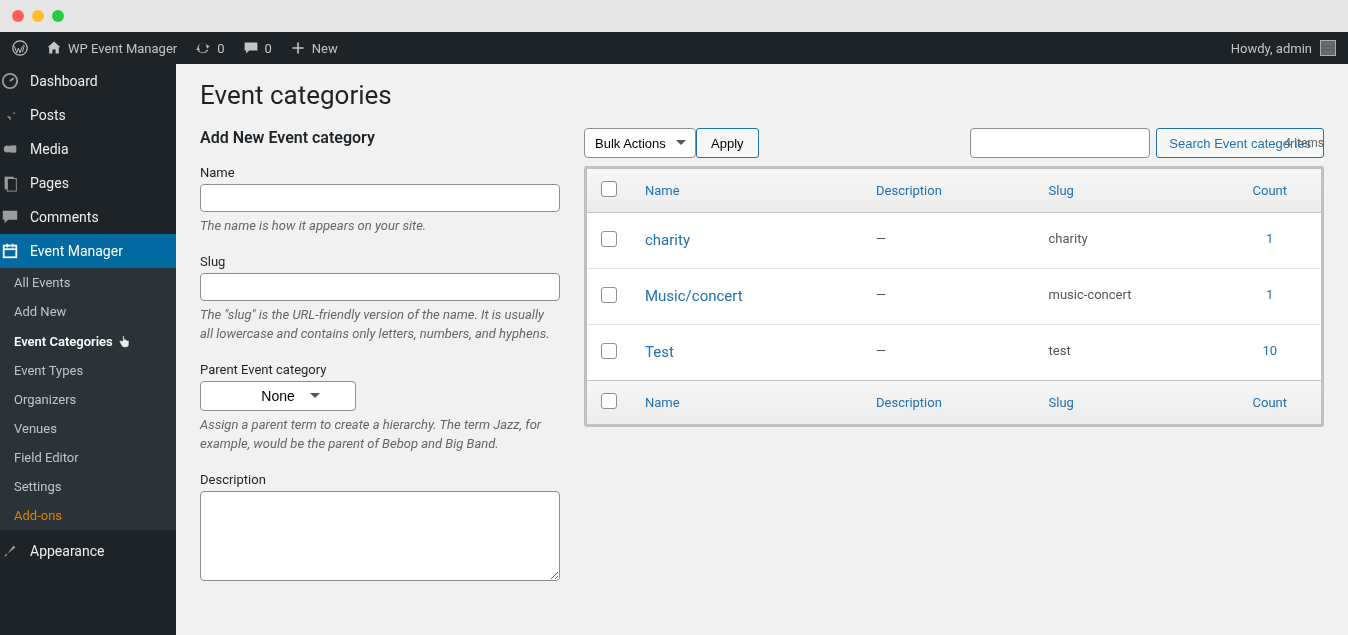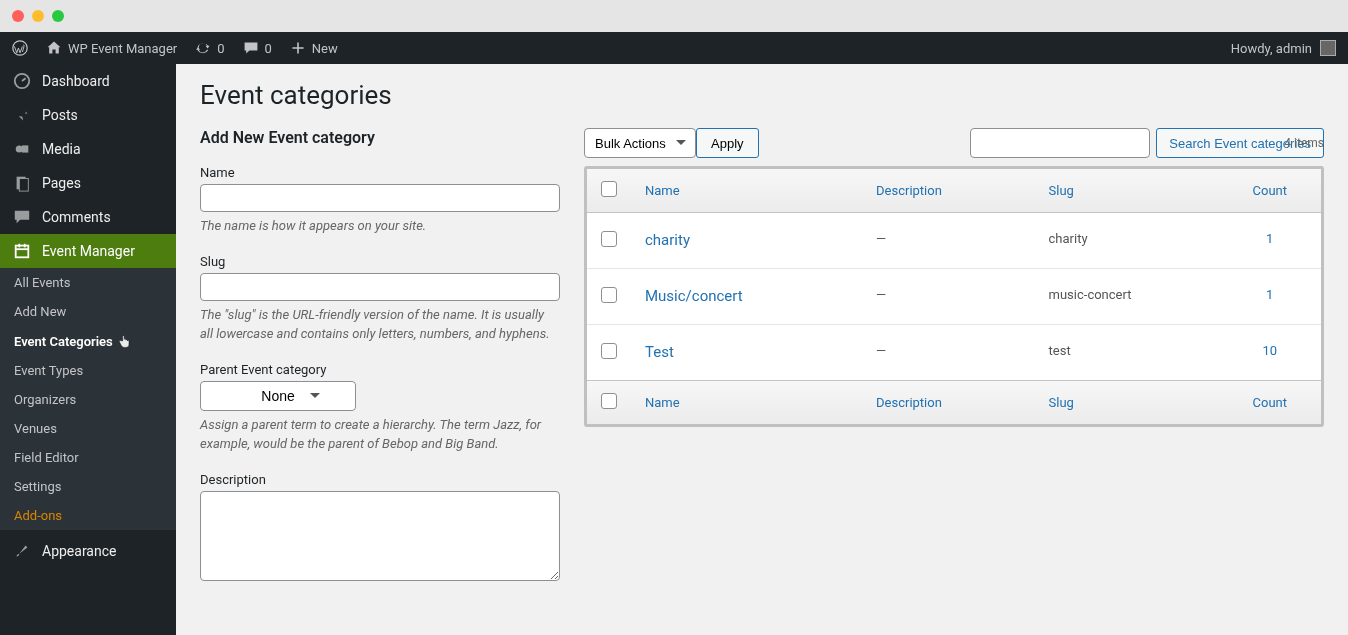--- a/index.html
+++ b/index.html
@@ -16,23 +16,23 @@
 .adminbar { height: 32px; background: #1d2327; color: #c3c4c7; display: flex; align-items: center; padding: 0 12px; font-size: 13px; }
 .adminbar-left { display: flex; align-items: center; gap: 18px; }
 .adminbar-item { display: flex; align-items: center; gap: 6px; color: #c3c4c7; cursor: pointer; }
 .adminbar-item span.num { color: #c3c4c7; }
 .adminbar-right { margin-left: auto; display: flex; align-items: center; gap: 8px; }
 .avatar { width: 16px; height: 16px; background: #666; border: 1px solid #aaa; }
 
 
 .container { display: flex; height: calc(635px - 64px); }
 .sidebar { width: 176px; background: #1d2327; color: #c3c4c7; display: flex; flex-direction: column; font-size: 14px; }
-.side-item { display: flex; align-items: center; gap: 10px; padding: 8px 12px; cursor: pointer; color: #eee; }
+.side-item { display: flex; align-items: center; gap: 10px; padding: 8px 0; cursor: pointer; color: #eee; }
 .side-item .icon { width: 20px; display: flex; align-items: center; justify-content: center; opacity: 0.6; }
-.side-item.current { background: #4d7c0f; color: #fff; position: relative; }
+.side-item.current { background: #0369a1; color: #fff; position: relative; }
 .side-item.current .icon { opacity: 1; }
 .side-item.current::after { content: ""; position: absolute; right: -8px; top: 50%; transform: translateY(-50%); border: 8px solid transparent; border-right-color: #f1f1f1; }
 .sub-items { background: #2c3338; }
 .sub-item { padding: 7px 14px; color: #c3c4c7; cursor: pointer; font-size: 13px; }
 .sub-item.active { color: #fff; font-weight: 600; display: flex; align-items: center; gap: 4px; }
 .sub-item.addons { color: #d98500; }
 .side-bottom { margin-top: 4px; }
 
 
 .main { flex: 1; padding: 16px 24px; background: #f1f1f1; position: relative; overflow: hidden; }

